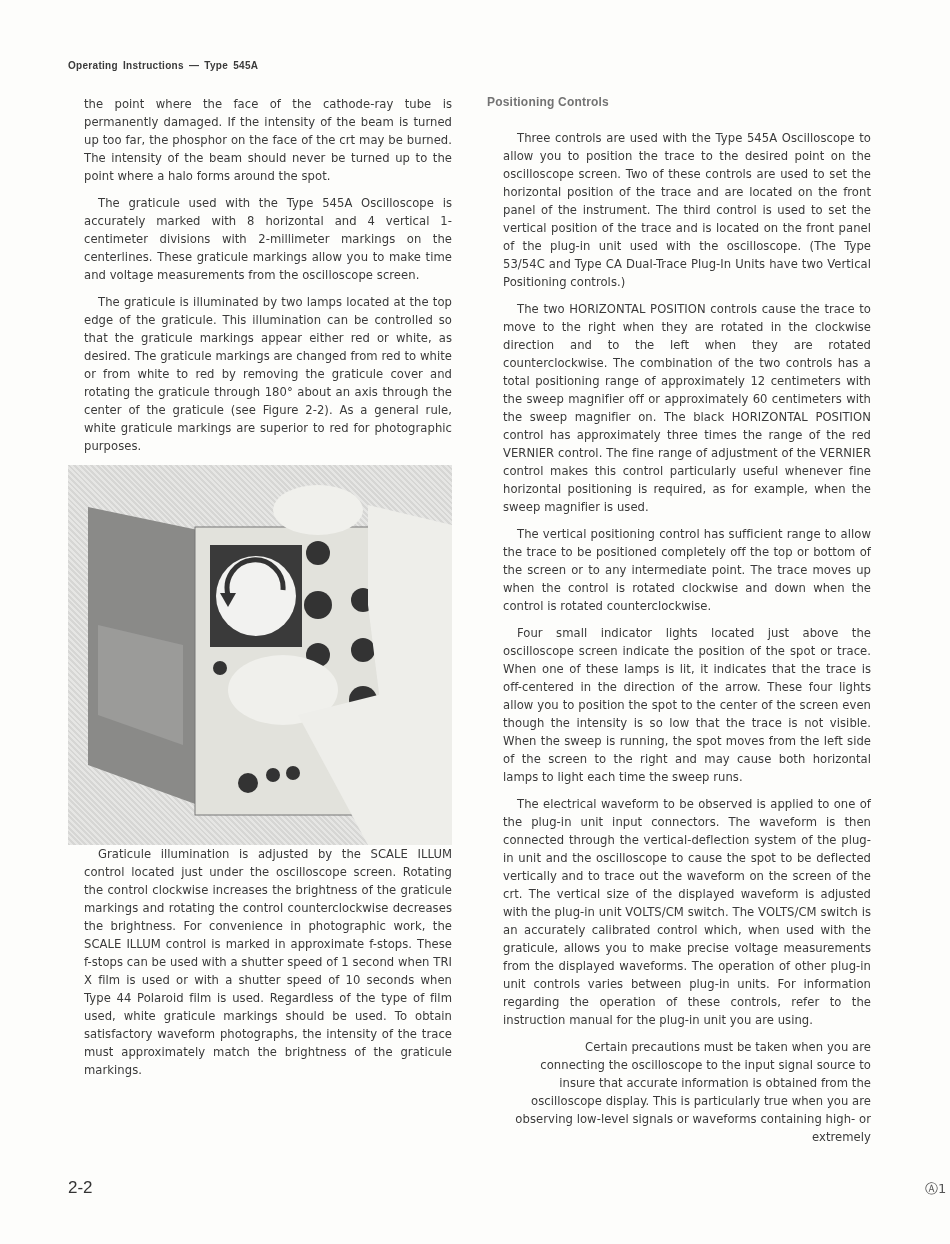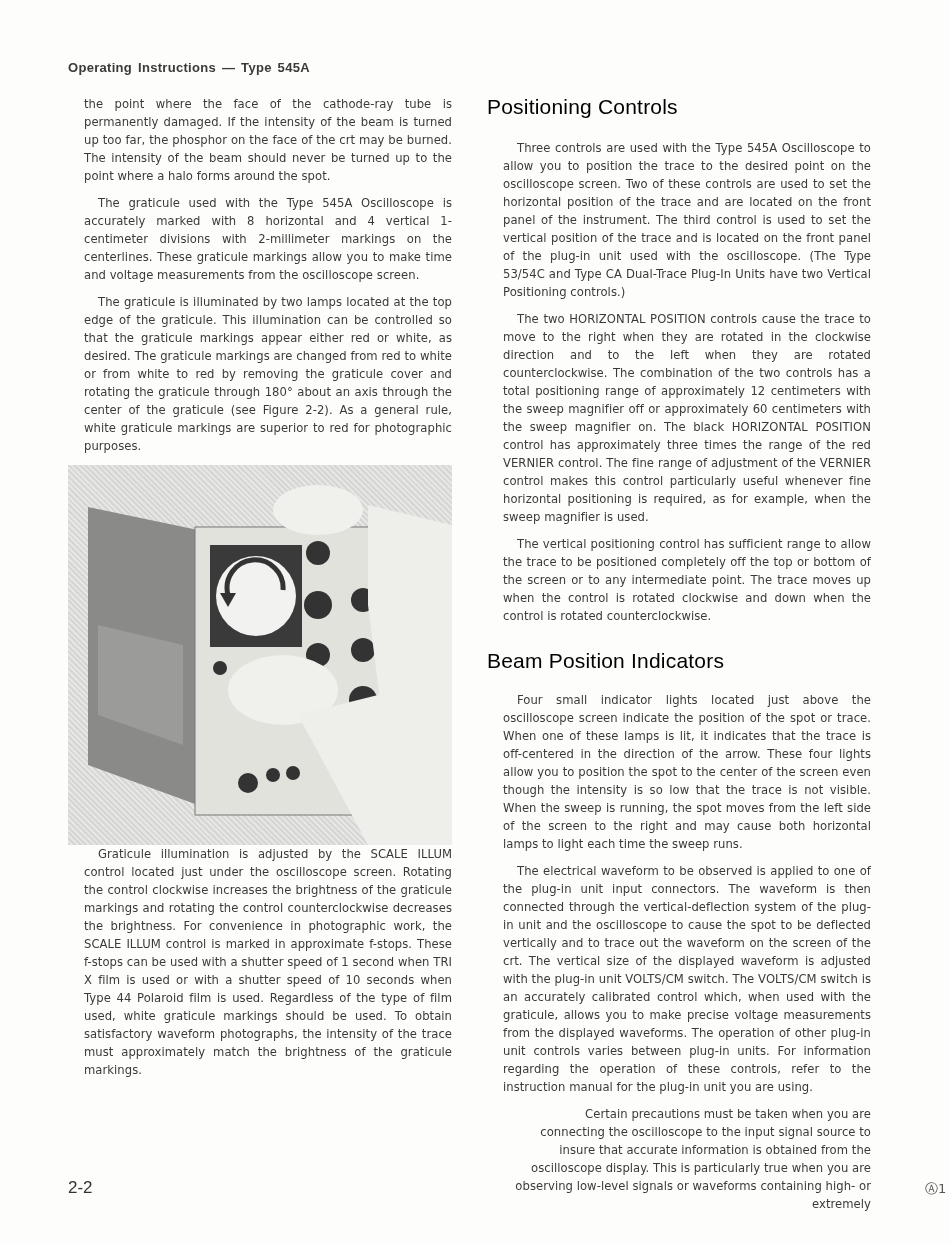--- a/index.html
+++ b/index.html
@@ -2,34 +2,34 @@
 <html><head>
 <meta charset="utf-8">
 <style>
   html, body { margin: 0; padding: 0; }
   body {
     width: 950px; height: 1244px; background: #fdfdfb; position: relative;
     font-family: "DejaVu Sans", sans-serif; color: #2e2e2e; overflow: hidden;
   }
   .running-head {
     position: absolute; left: 68px; top: 60px;
-    font-family: "Liberation Sans", sans-serif; font-weight: bold; font-size: 13px;
+    font-family: "Liberation Sans", sans-serif; font-weight: bold; font-size: 10px;
     color: #3a3a3a; letter-spacing: 0.3px; word-spacing: 2px;
   }
   .col { position: absolute; width: 384px; }
   .col-left { left: 68px; top: 95px; }
   .col-right { left: 487px; top: 95px; }
   p {
     margin: 0 0 9px 16px; font-size: 11.6px; line-height: 18px;
     text-align: justify; text-indent: 14px; color: #3a3a3a;
     font-family: "DejaVu Sans", sans-serif; letter-spacing: 0.05px;
   }
   h2 {
-    font-family: "Liberation Sans", sans-serif; font-weight: normal; font-size: 21px;
-    color: #000000; margin: 0 0 14px 0; letter-spacing: 0.2px;
+    font-family: "Liberation Sans", sans-serif; font-weight: bold; font-size: 12px;
+    color: #737373; margin: 0 0 14px 0; letter-spacing: 0.2px;
   }
   .figure {
     width: 384px; height: 380px; margin-top: 10px;
     background: repeating-linear-gradient(45deg,#d6d6d4 0 2px,#e6e6e4 2px 4px);
     position: relative; overflow: hidden;
   }
   .caption {
     font-family: "Liberation Sans", sans-serif; font-weight: bold; font-size: 8.6px;
     color: #4a4a4a; line-height: 13px; margin: 8px 0 30px 0; letter-spacing: 0.4px; word-spacing: 1.5px;
   }
@@ -82,21 +82,20 @@
 
   <p>Graticule illumination is adjusted by the SCALE ILLUM control located just under the oscilloscope screen. Rotating the control clockwise increases the brightness of the graticule markings and rotating the control counterclockwise decreases the brightness. For convenience in photographic work, the SCALE ILLUM control is marked in approximate f-stops. These f-stops can be used with a shutter speed of 1 second when TRI X film is used or with a shutter speed of 10 seconds when Type 44 Polaroid film is used. Regardless of the type of film used, white graticule markings should be used. To obtain satisfactory waveform photographs, the intensity of the trace must approximately match the brightness of the graticule markings.</p>
 </div>
 
 <div class="col col-right">
   <h2 style="margin-bottom:20px">Positioning Controls</h2>
   <p>Three controls are used with the Type 545A Oscilloscope to allow you to position the trace to the desired point on the oscilloscope screen. Two of these controls are used to set the horizontal position of the trace and are located on the front panel of the instrument. The third control is used to set the vertical position of the trace and is located on the front panel of the plug-in unit used with the oscilloscope. (The Type 53/54C and Type CA Dual-Trace Plug-In Units have two Vertical Positioning controls.)</p>
   <p>The two HORIZONTAL POSITION controls cause the trace to move to the right when they are rotated in the clockwise direction and to the left when they are rotated counterclockwise. The combination of the two controls has a total positioning range of approximately 12 centimeters with the sweep magnifier off or approximately 60 centimeters with the sweep magnifier on. The black HORIZONTAL POSITION control has approximately three times the range of the red VERNIER control. The fine range of adjustment of the VERNIER control makes this control particularly useful whenever fine horizontal positioning is required, as for example, when the sweep magnifier is used.</p>
   <p>The vertical positioning control has sufficient range to allow the trace to be positioned completely off the top or bottom of the screen or to any intermediate point. The trace moves up when the control is rotated clockwise and down when the control is rotated counterclockwise.</p>
 
-  <h2 style="margin-top:24px;margin-bottom:18px">Beam Position Indicators</h2>
   <p>Four small indicator lights located just above the oscilloscope screen indicate the position of the spot or trace. When one of these lamps is lit, it indicates that the trace is off-centered in the direction of the arrow. These four lights allow you to position the spot to the center of the screen even though the intensity is so low that the trace is not visible. When the sweep is running, the spot moves from the left side of the screen to the right and may cause both horizontal lamps to light each time the sweep runs.</p>
 
   <p>The electrical waveform to be observed is applied to one of the plug-in unit input connectors. The waveform is then connected through the vertical-deflection system of the plug-in unit and the oscilloscope to cause the spot to be deflected vertically and to trace out the waveform on the screen of the crt. The vertical size of the displayed waveform is adjusted with the plug-in unit VOLTS/CM switch. The VOLTS/CM switch is an accurately calibrated control which, when used with the graticule, allows you to make precise voltage measurements from the displayed waveforms. The operation of other plug-in unit controls varies between plug-in units. For information regarding the operation of these controls, refer to the instruction manual for the plug-in unit you are using.</p>
   <p style="text-align:right">Certain precautions must be taken when you are connecting the oscilloscope to the input signal source to insure that accurate information is obtained from the oscilloscope display. This is particularly true when you are observing low-level signals or waveforms containing high- or extremely</p>
 </div>
 
 <div class="folio">2-2</div>
 <div class="mark">Ⓐ1</div>
 
 </body></html>

